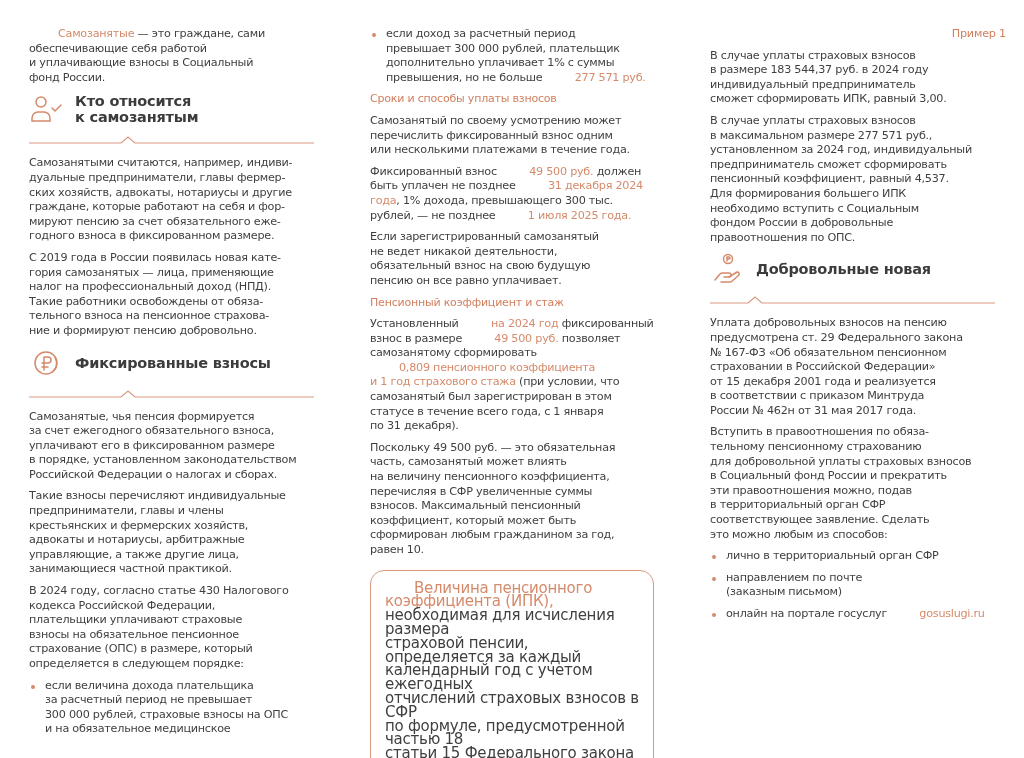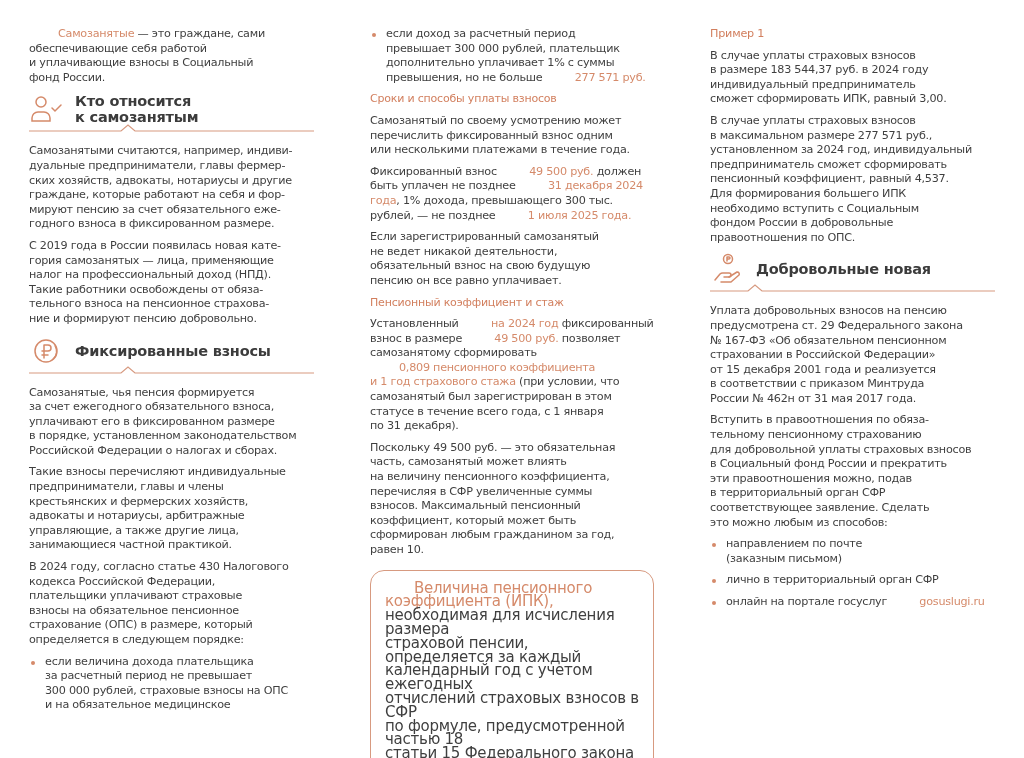--- a/index.html
+++ b/index.html
@@ -15,21 +15,21 @@
   .col1 { left: 29px; width: 296px; }
   .col2 { left: 370px; width: 292px; }
   .col3 { left: 710px; width: 296px; }
   .accent { color: #d58a6a; margin-left: 29px; }
   p { margin-bottom: 7px; white-space: pre-line; letter-spacing: -0.25px; }
   .subhead { color: #d27f5e; font-size: 11px; margin-bottom: 7px; letter-spacing: -0.2px; }
   .section-head {
     position: relative;
     display: flex;
     align-items: center;
-    padding-bottom: 6px;
+    padding-bottom: 18px;
     margin-bottom: 12px;
     margin-top: 4px;
   }
   .section-head .icon { width: 36px; height: 34px; flex: 0 0 36px; margin-right: 10px; display:flex; align-items:center; justify-content:center; }
   .section-head .title {
     font-family: "DejaVu Sans", sans-serif;
     font-weight: bold;
     font-size: 14.5px;
     line-height: 16px;
     color: #3c3c3c;
@@ -174,21 +174,21 @@
   <div class="ipk-box"><span class="accent">Величина пенсионного коэффициента (ИПК),</span><span>
 необходимая для исчисления размера
 страховой пенсии, определяется за каждый
 календарный год с учетом ежегодных
 отчислений страховых взносов в СФР
 по формуле, предусмотренной частью 18
 статьи 15 Федерального закона № 400-ФЗ.</span></div>
 </div>
 
 <div class="col col3">
-  <div class="subhead" style="font-size:11.2px;">Пример 1</div>
+  <div class="subhead" style="font-size:11.2px;text-align:right;">Пример 1</div>
   <p>В случае уплаты страховых взносов
 в размере 183 544,37 руб. в 2024 году
 индивидуальный предприниматель
 сможет сформировать ИПК, равный 3,00.</p>
   <p>В случае уплаты страховых взносов
 в максимальном размере 277 571 руб.,
 установленном за 2024 год, индивидуальный
 предприниматель сможет сформировать
 пенсионный коэффициент, равный 4,537.
 Для формирования большего ИПК
@@ -220,18 +220,18 @@
 России № 462н от 31 мая 2017 года.</p>
   <p>Вступить в правоотношения по обяза-
 тельному пенсионному страхованию
 для добровольной уплаты страховых взносов
 в Социальный фонд России и прекратить
 эти правоотношения можно, подав
 в территориальный орган СФР
 соответствующее заявление. Сделать
 это можно любым из способов:</p>
   <ul class="bullets">
+    <li>лично в территориальный орган СФР</li>
     <li>направлением по почте
 (заказным письмом)</li>
-    <li>лично в территориальный орган СФР</li>
     <li><span>онлайн на портале госуслуг </span><span class="accent">gosuslugi.ru</span></li>
   </ul>
 </div>
 
 </body></html>

